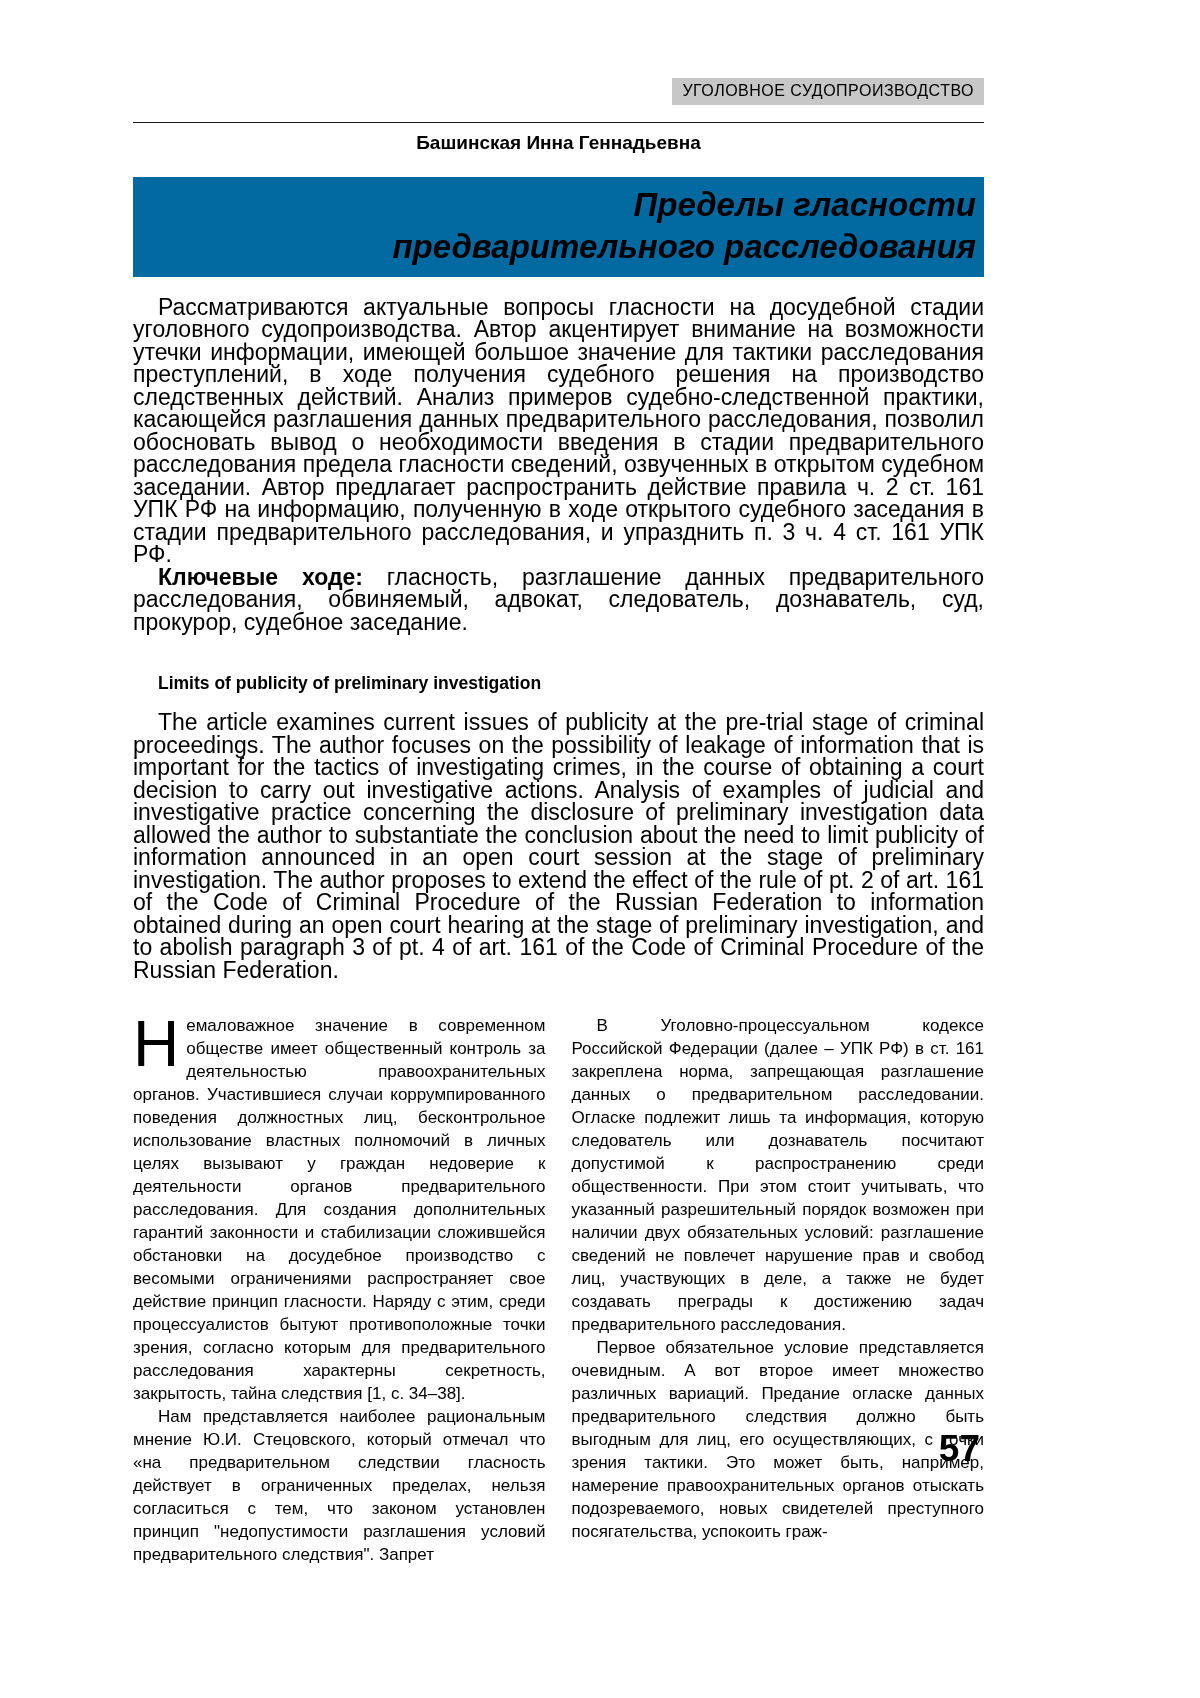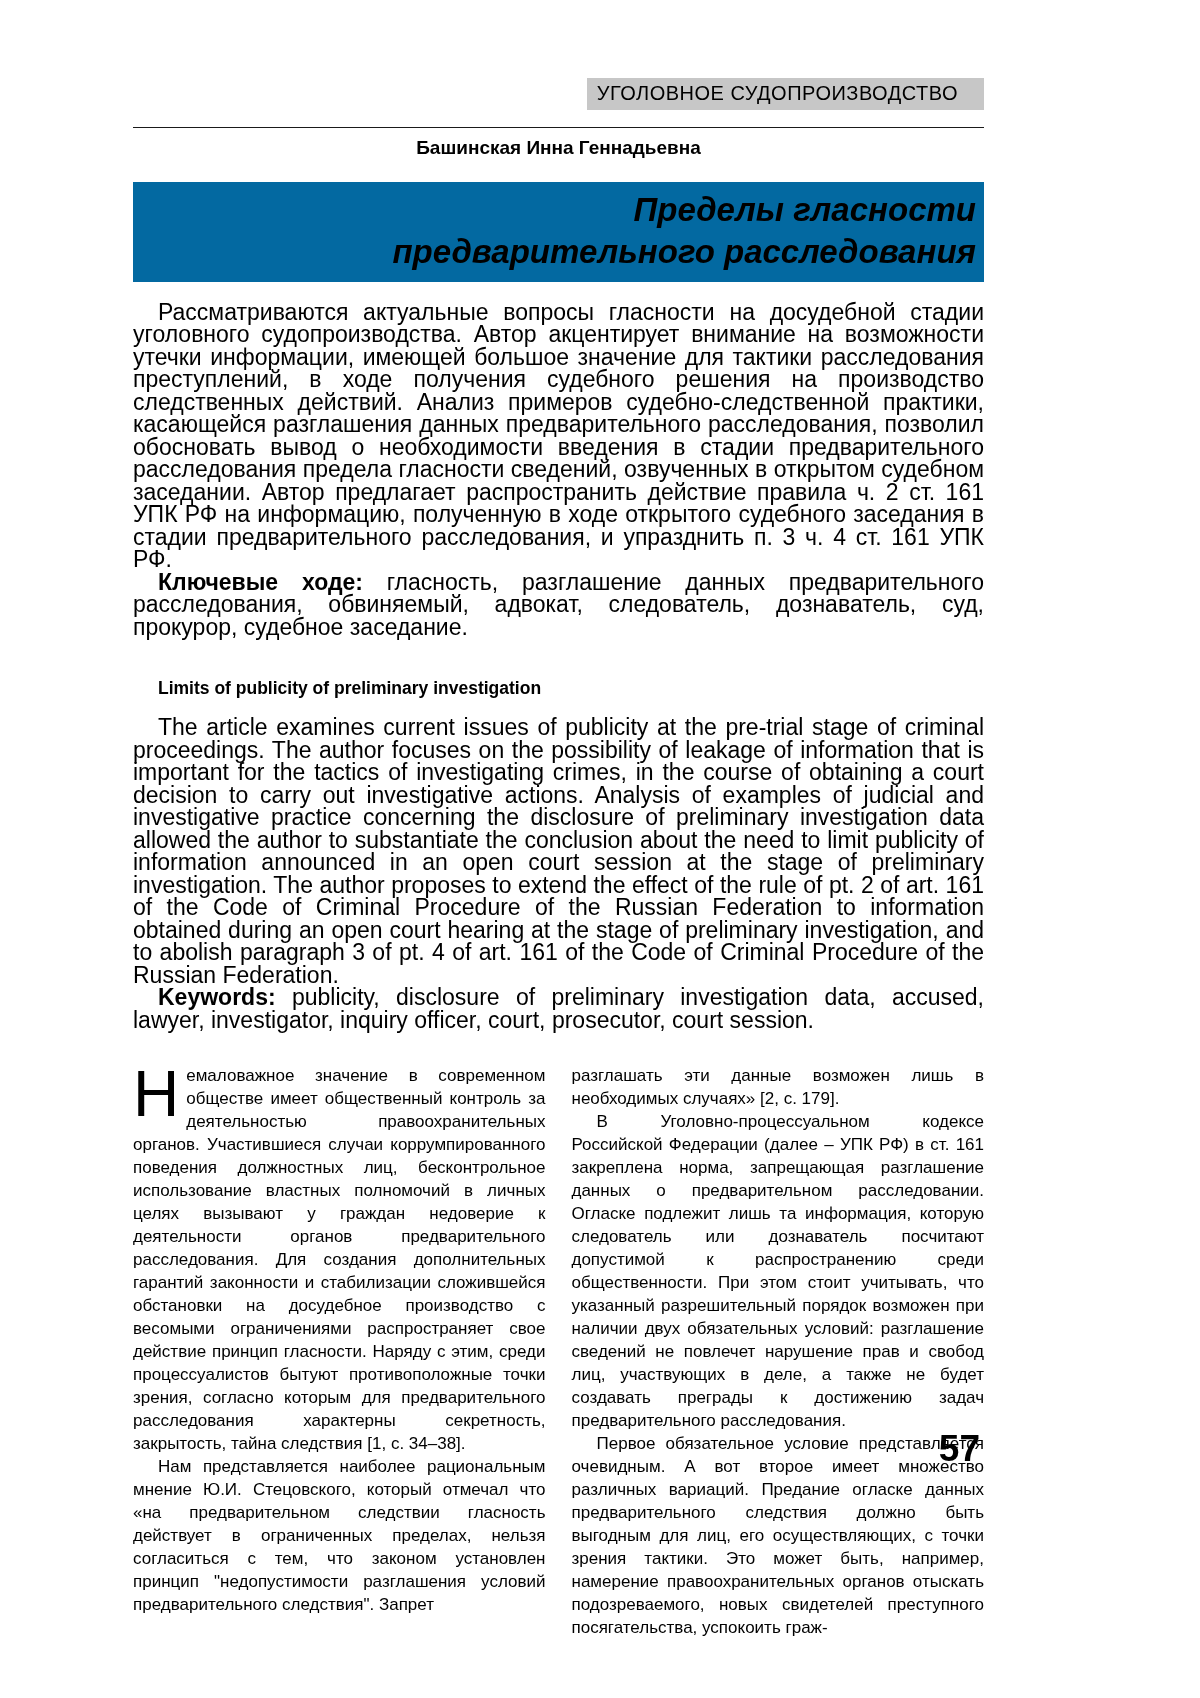--- a/index.html
+++ b/index.html
@@ -15,22 +15,22 @@
   .content {
     position:absolute;
     left:133px;
     top:0;
     width:851px;
   }
   .header-band { margin-top:78px; text-align:right; }
   .header-band .tag {
     display:inline-block;
     background:#c7c7c7;
-    padding:4px 26px 5px 10px;
-    font-size:20px;
+    padding:4px 10px 5px 10px;
+    font-size:16px;
     letter-spacing:0.5px;
   }
   .rule { border-top:1.5px solid #1a1a1a; margin-top:17px; }
   .author {
     margin-top:9px;
     text-align:center;
     font-weight:bold;
     font-size:19px;
   }
   .title-block {
@@ -107,30 +107,28 @@
 
     <div class="abstract">
       <p>Рассматриваются актуальные вопросы гласности на досудебной стадии уголовного судопроизводства. Автор акцентирует внимание на возможности утечки информации, имеющей большое значение для тактики расследования преступлений, в ходе получения судебного решения на производство следственных действий. Анализ примеров судебно-следственной практики, касающейся разглашения данных предварительного расследования, позволил обосновать вывод о необходимости введения в стадии предварительного расследования предела гласности сведений, озвученных в открытом судебном заседании. Автор предлагает распространить действие правила ч. 2 ст. 161 УПК РФ на информацию, полученную в ходе открытого судебного заседания в стадии предварительного расследования, и упразднить п. 3 ч. 4 ст. 161 УПК РФ.</p>
       <p><b>Ключевые ходе:</b> <span>гласность, разглашение данных предварительного расследования, обвиняемый, адвокат, следователь, дознаватель, суд, прокурор, судебное заседание.</span></p>
     </div>
 
     <p class="en-title">Limits of publicity of preliminary investigation</p>
 
     <div class="abstract en">
       <p>The article examines current issues of publicity at the pre-trial stage of criminal proceedings. The author focuses on the possibility of leakage of information that is important for the tactics of investigating crimes, in the course of obtaining a court decision to carry out investigative actions. Analysis of examples of judicial and investigative practice concerning the disclosure of preliminary investigation data allowed the author to substantiate the conclusion about the need to limit publicity of information announced in an open court session at the stage of preliminary investigation. The author proposes to extend the effect of the rule of pt. 2 of art. 161 of the Code of Criminal Procedure of the Russian Federation to information obtained during an open court hearing at the stage of preliminary investigation, and to abolish paragraph 3 of pt. 4 of art. 161 of the Code of Criminal Procedure of the Russian Federation.</p>
-      <p><b>Keywords:</b> <span>publicity, disclosure of preliminary investigation data, accused, lawyer, investigator, inquiry officer, court, prosecutor, court session.</span></p>
     </div>
 
     <div class="columns">
       <div class="col">
         <p class="noindent"><span class="dropcap">Н</span><span>емаловажное значение в современном обществе имеет общественный контроль за деятельностью правоохранительных органов. Участившиеся случаи коррумпированного поведения должностных лиц, бесконтрольное использование властных полномочий в личных целях вызывают у граждан недоверие к деятельности органов предварительного расследования. Для создания дополнительных гарантий законности и стабилизации сложившейся обстановки на досудебное производство с весомыми ограничениями распространяет свое действие принцип гласности. Наряду с этим, среди процессуалистов бытуют противоположные точки зрения, согласно которым для предварительного расследования характерны секретность, закрытость, тайна следствия [1, с. 34–38].</span></p>
         <p>Нам представляется наиболее рациональным мнение Ю.И. Стецовского, который отмечал что «на предварительном следствии гласность действует в ограниченных пределах, нельзя согласиться с тем, что законом установлен принцип "недопустимости разглашения условий предварительного следствия". Запрет</p>
       </div>
       <div class="col">
-        <p class="noindent">разглашать эти данные возможен лишь в необходимых случаях» [2, с. 179].</p>
         <p>В Уголовно-процессуальном кодексе Российской Федерации (далее – УПК РФ) в ст. 161 закреплена норма, запрещающая разглашение данных о предварительном расследовании. Огласке подлежит лишь та информация, которую следователь или дознаватель посчитают допустимой к распространению среди общественности. При этом стоит учитывать, что указанный разрешительный порядок возможен при наличии двух обязательных условий: разглашение сведений не повлечет нарушение прав и свобод лиц, участвующих в деле, а также не будет создавать преграды к достижению задач предварительного расследования.</p>
         <p>Первое обязательное условие представляется очевидным. А вот второе имеет множество различных вариаций. Предание огласке данных предварительного следствия должно быть выгодным для лиц, его осуществляющих, с точки зрения тактики. Это может быть, например, намерение правоохранительных органов отыскать подозреваемого, новых свидетелей преступного посягательства, успокоить граж-</p>
       </div>
     </div>
 
   </div>
 
   <div class="pagenum">57</div>
 </div>
 

